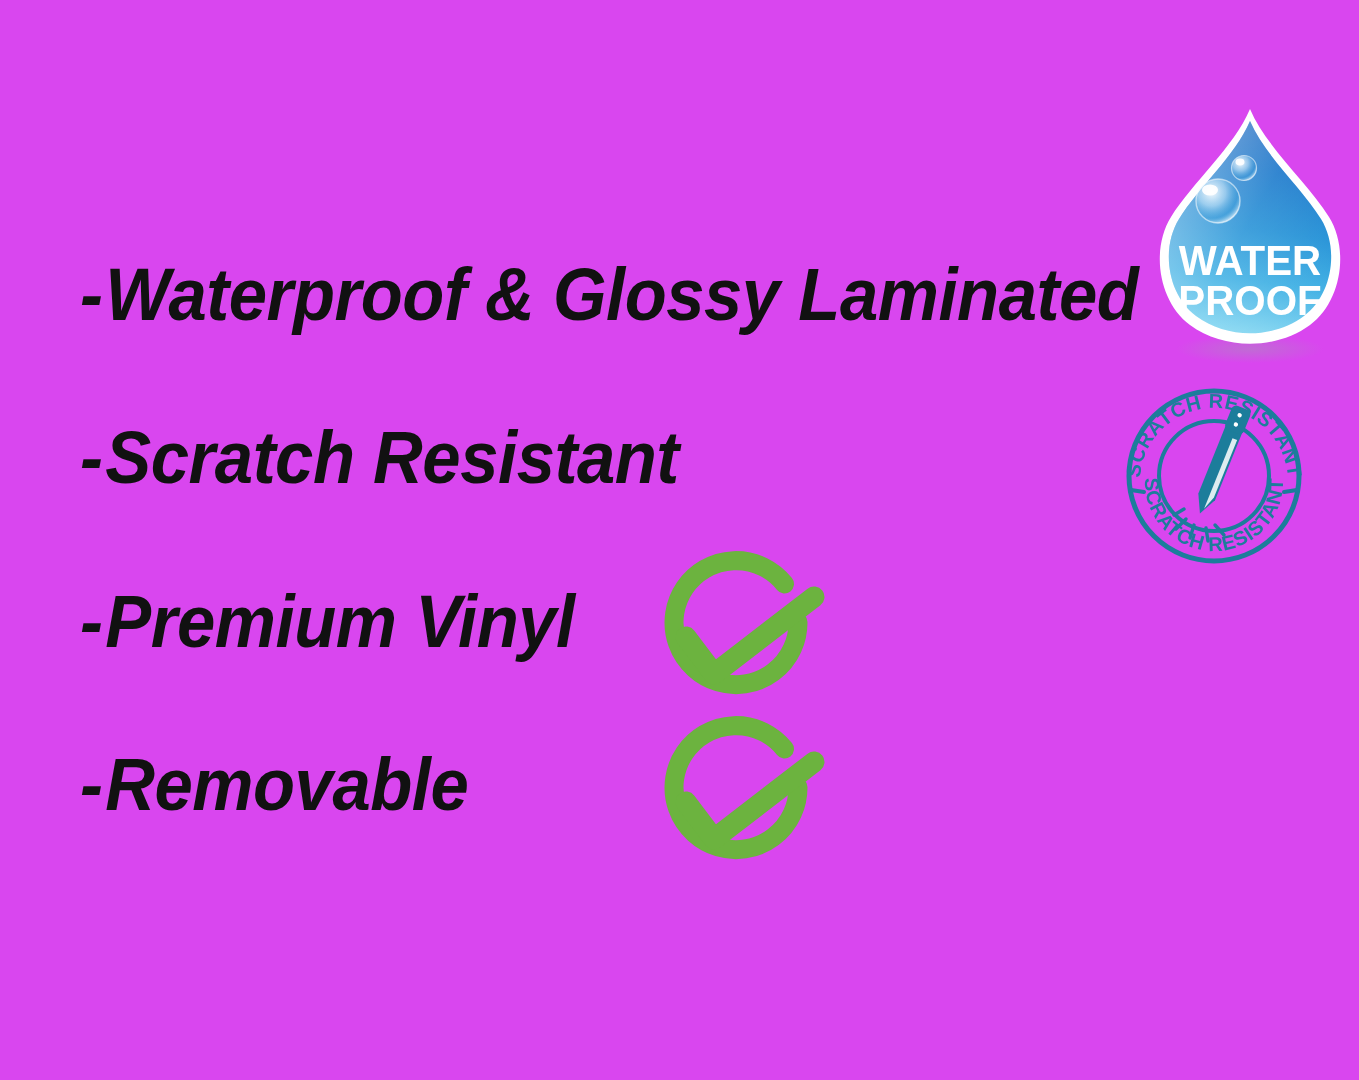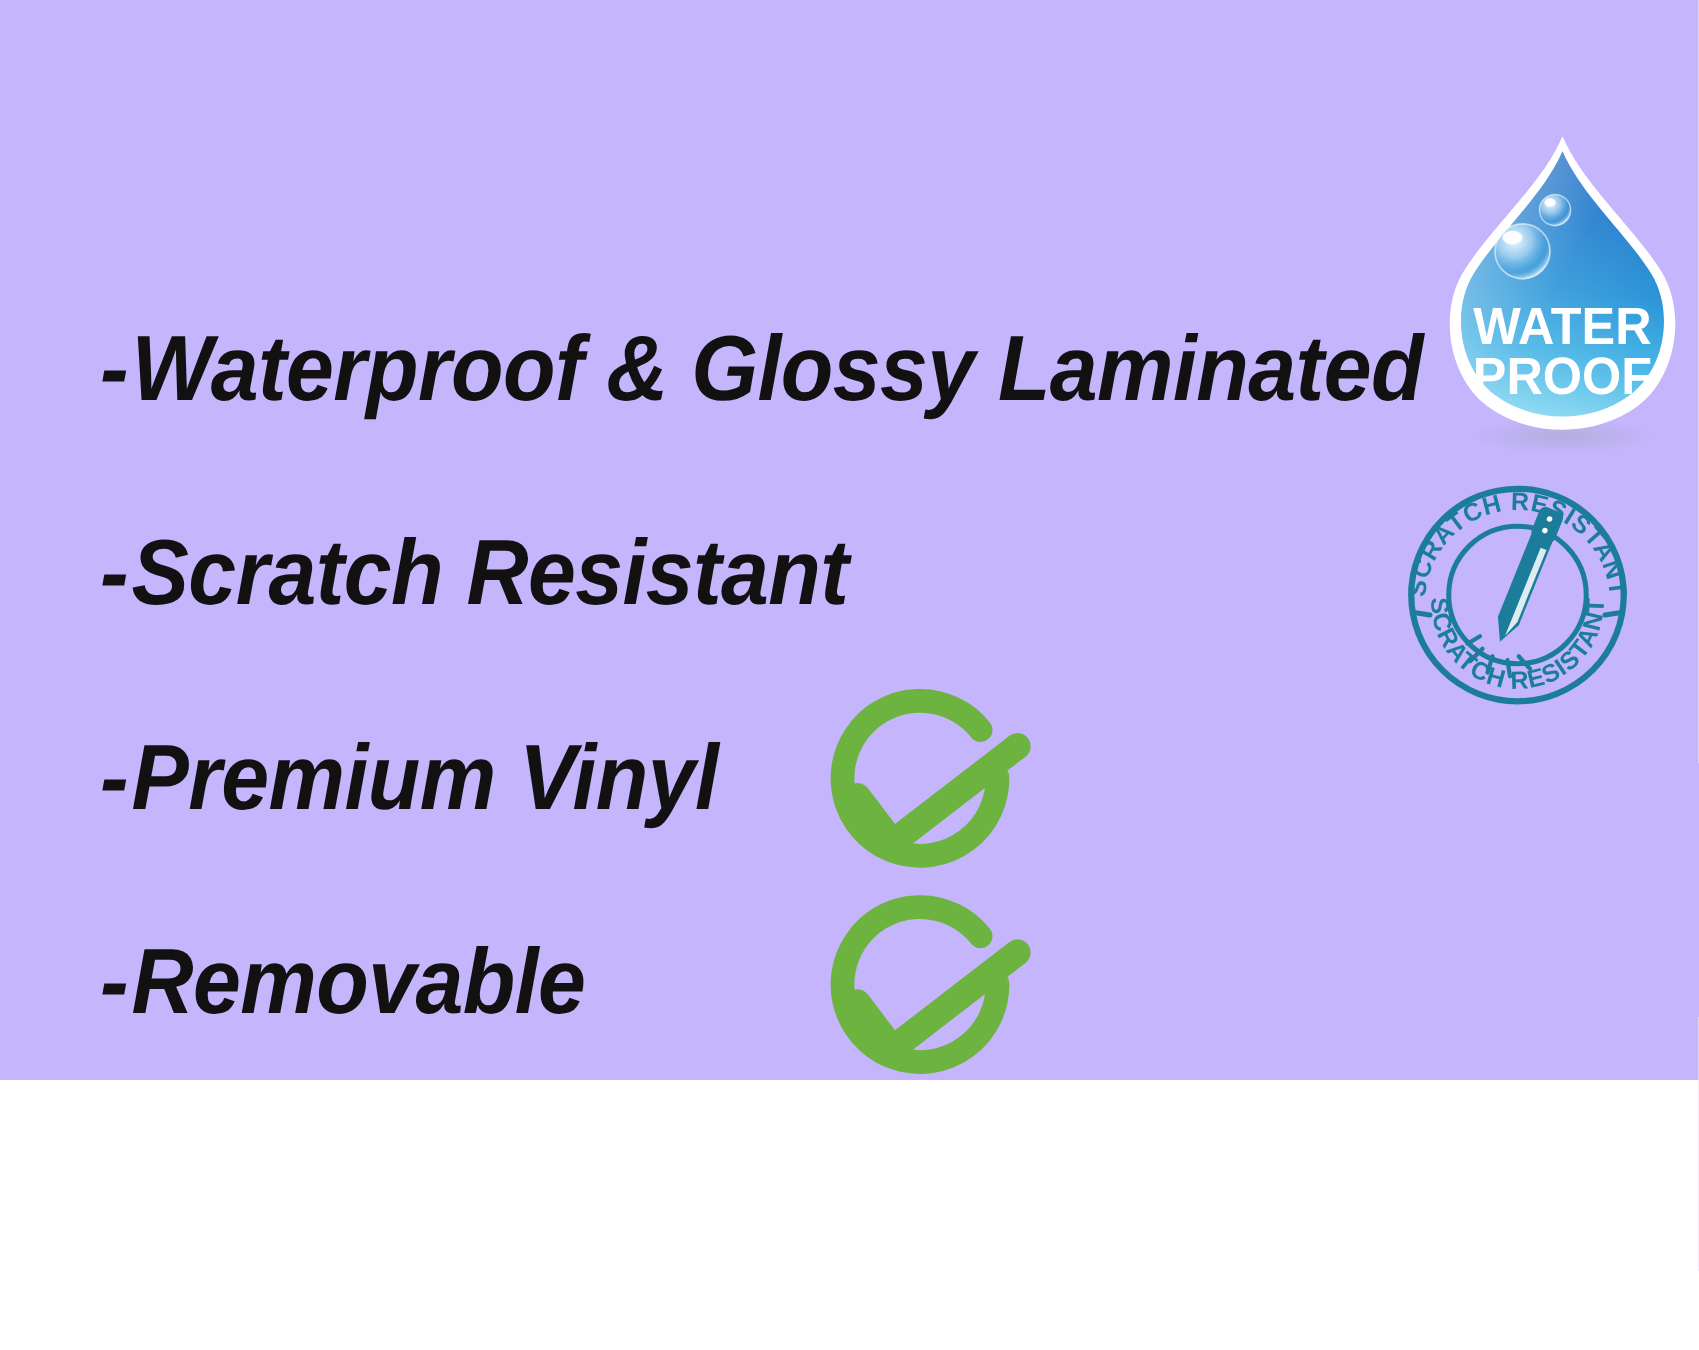--- a/index.html
+++ b/index.html
@@ -7,22 +7,22 @@
     margin: 0;
     padding: 0;
     background: #ffffff;
   }
   body {
     font-family: "Liberation Sans", "DejaVu Sans", sans-serif;
   }
   #stage {
     position: relative;
     width: 1359px;
-    height: 864px;
-    background: #c4b5fd;
+    height: 1080px;
+    background: #d946ef;
     overflow: hidden;
   }
 
   
   .feature-list {
     position: absolute;
     left: 0;
     top: 0;
     width: 1100px;
     height: 1080px;

